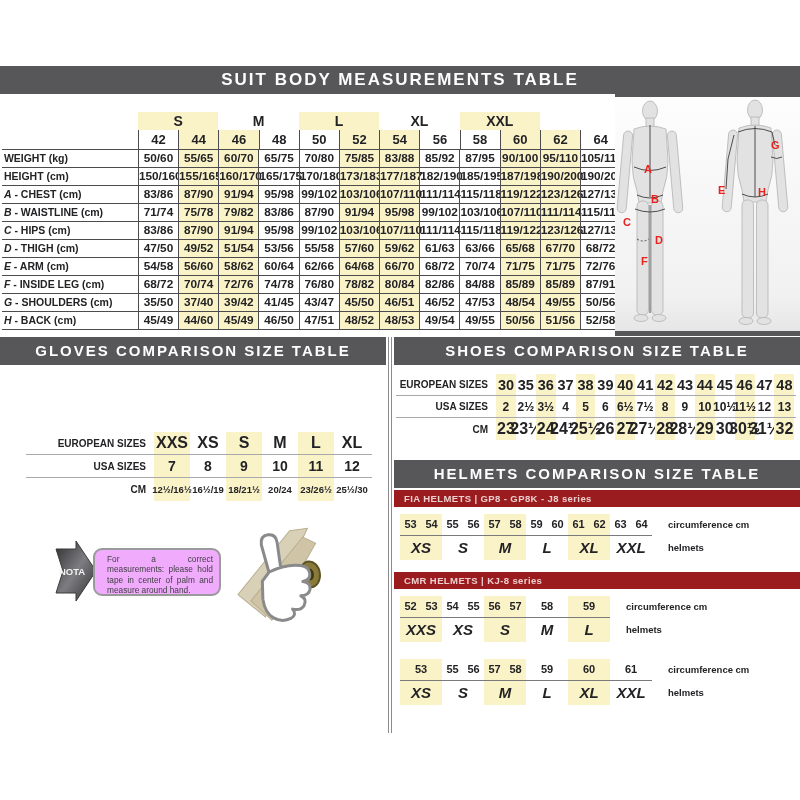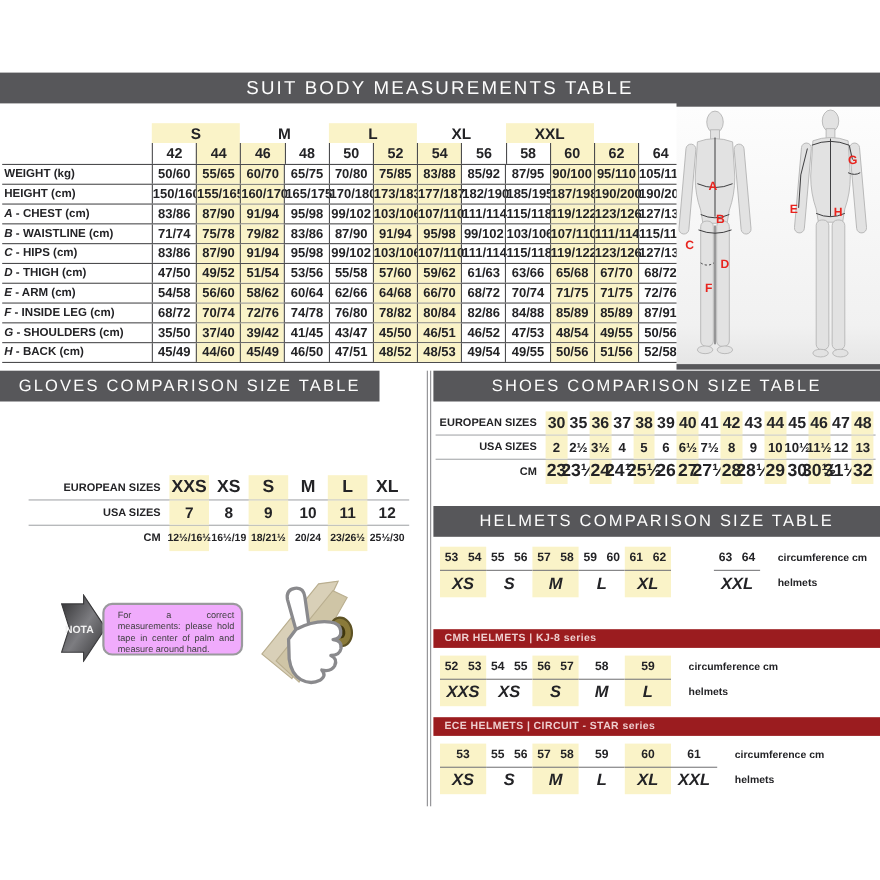--- a/index.html
+++ b/index.html
@@ -1,23 +1,23 @@
 <!DOCTYPE html>
 <html><head>
 <meta charset="utf-8">
 <style>
   html,body{margin:0;padding:0;}
   body{width:800px;height:800px;position:relative;background:#fff;
        font-family:"Liberation Sans",sans-serif;color:#232326;overflow:hidden;}
   .abs{position:absolute;}
   
   .bar{background:#57575a;color:#fdfdfd;text-align:center;letter-spacing:2px;
-       font-weight:400;box-sizing:border-box;}
+       font-weight:700;box-sizing:border-box;}
   #suit-bar{left:0;top:66px;width:800px;height:28px;font-size:17px;line-height:28px;}
-  #gloves-bar{left:0;top:337px;width:345px;height:28px;font-size:15px;line-height:28px;}
+  #gloves-bar{left:0;top:337px;width:386px;height:28px;font-size:15px;line-height:28px;}
   #shoes-bar{left:394px;top:337px;width:406px;height:28px;font-size:15px;line-height:28px;}
   #helmets-bar{left:394px;top:460px;width:406px;height:28px;font-size:15px;line-height:28px;}
   
   .vline{width:1px;background:#8c8c8f;top:337px;height:396px;}
   
   #suit-table{left:2px;top:112px;width:618px;}
   .s-row{display:flex;box-sizing:border-box;}
   .s-cell{box-sizing:border-box;text-align:center;font-weight:bold;flex:none;width:40.2px;}
   .lbl-sp{width:136px;text-align:left;}
   .g-row .s-cell{height:18px;line-height:18px;font-size:14px;}
@@ -421,20 +421,21 @@
       <div class="strip-cell hl">29</div>
       <div class="strip-cell">30</div>
       <div class="strip-cell hl">30½</div>
       <div class="strip-cell">31½</div>
       <div class="strip-cell hl">32</div>
     </div>
   </div>
 
 <div id="helmets-bar" class="abs bar">HELMETS COMPARISON SIZE TABLE</div>
 <div id="helm0" class="helm-block">
+    <div class="helm-red">FIA HELMETS | GP8 - GP8K - J8 series</div>
     <div class="helm-body">
       <div class="hgroup hl" style="width: 42px;">
         <div class="hnums">
           <span class="hnum">53</span>
           <span class="hnum">54</span>
         </div>
         <div class="hsize">XS</div>
       </div>
       <div class="hgroup" style="width: 42px;">
         <div class="hnums">
@@ -457,21 +458,21 @@
         </div>
         <div class="hsize">L</div>
       </div>
       <div class="hgroup hl" style="width: 42px;">
         <div class="hnums">
           <span class="hnum">61</span>
           <span class="hnum">62</span>
         </div>
         <div class="hsize">XL</div>
       </div>
-      <div class="hgroup" style="width: 42px; padding-left: 39px;">
+      <div class="hgroup" style="width: 42px;">
         <div class="hnums">
           <span class="hnum">63</span>
           <span class="hnum">64</span>
         </div>
         <div class="hsize">XXL</div>
       </div>
       <div class="hlabels">
         <div>circumference cm</div>
         <div>helmets</div>
       </div>
@@ -513,21 +514,20 @@
         </div>
         <div class="hsize">L</div>
       </div>
       <div class="hlabels">
         <div>circumference cm</div>
         <div>helmets</div>
       </div>
     </div>
   </div>
 <div id="helm2" class="helm-block">
-    <div class="helm-red">ECE HELMETS | CIRCUIT - STAR series</div>
     <div class="helm-body">
       <div class="hgroup hl" style="width: 42px;">
         <div class="hnums">
           <span class="hnum">53</span>
         </div>
         <div class="hsize">XS</div>
       </div>
       <div class="hgroup" style="width: 42px;">
         <div class="hnums">
           <span class="hnum">55</span>

